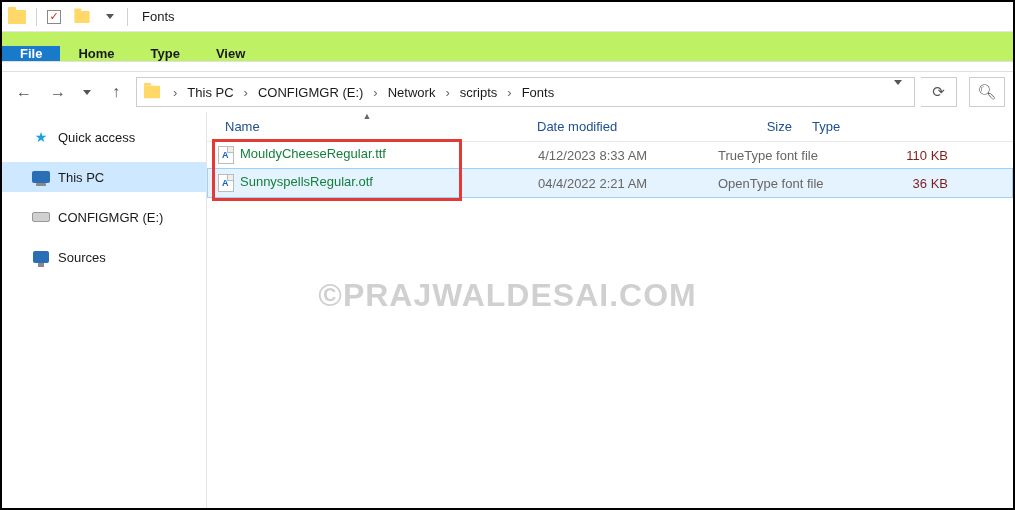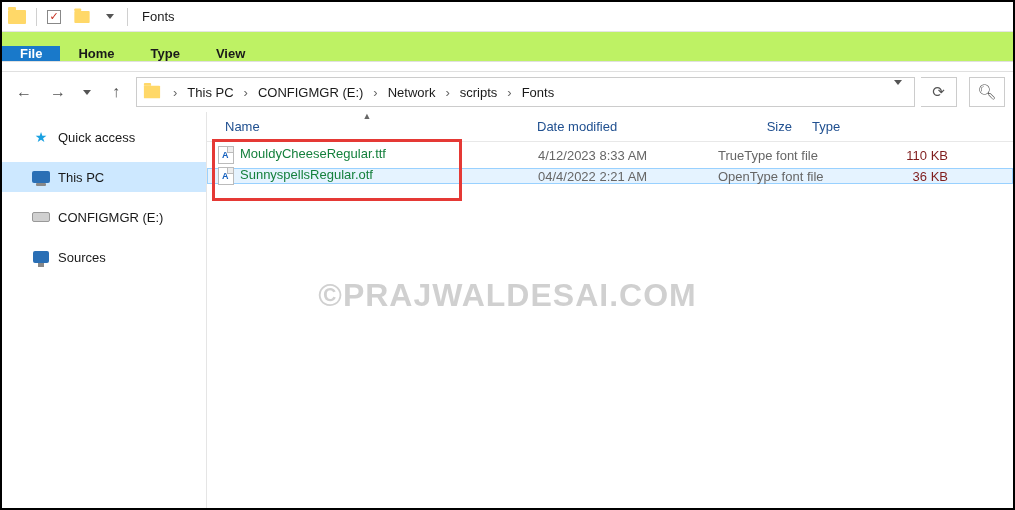--- a/index.html
+++ b/index.html
@@ -53,21 +53,21 @@
   .col { padding: 0 10px; cursor: pointer; display: flex; align-items: center; height: 100%; }
   .c-name { width: 320px; padding-left: 18px; }
   .c-date { width: 180px; }
   .c-type { width: 155px; }
   .c-size { width: 95px; text-align: right; justify-content: flex-end; }
   .sort-ind { font-size: 9px; color: #666; margin: 0 auto; position: absolute; left: 50%; top: -1px; transform: translateX(-50%); }
   .c-name { position: relative; }
 
   .rows { position: relative; }
   .row { display: flex; height: 26px; align-items: center; cursor: pointer; }
-  .row.hover { background: #e5f3ff; border: 1px solid #99d1ff; height: 16px; }
+  .row.hover { background: #e5f3ff; border: 1px solid #99d1ff; height: 30px; }
   .row:not(.hover) { border: 1px solid transparent; }
   .cell { padding: 0 10px; white-space: nowrap; overflow: hidden; }
   .cell.c-name { display: flex; gap: 6px; color: #15803d; }
   .cell.c-date, .cell.c-type { color: #666; }
   .cell.c-size { color: #7f1d1d; }
   .file-icon { width: 16px; height: 18px; background: #fff; border: 1px solid #bbb; position: relative; flex-shrink: 0; }
   .file-icon::before { content: "A"; color: #1560bd; font-size: 9px; font-weight: bold; position: absolute; left: 3px; top: 3px; }
   .file-icon::after { content: ""; position: absolute; top: 0; right: 0; width: 5px; height: 5px; background: #eee; border-left: 1px solid #bbb; border-bottom: 1px solid #bbb; }
 
   .highlight-box { position: absolute; border: 3px solid #e53935; pointer-events: none; }

